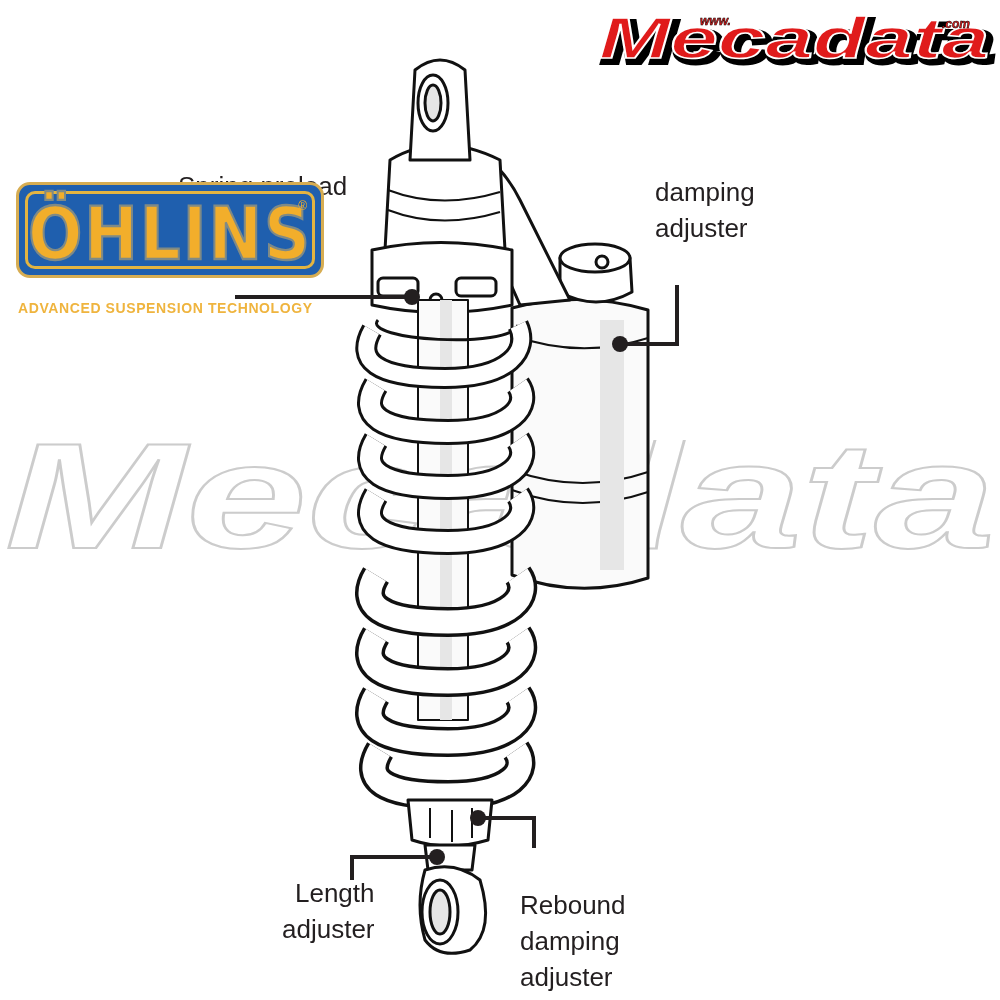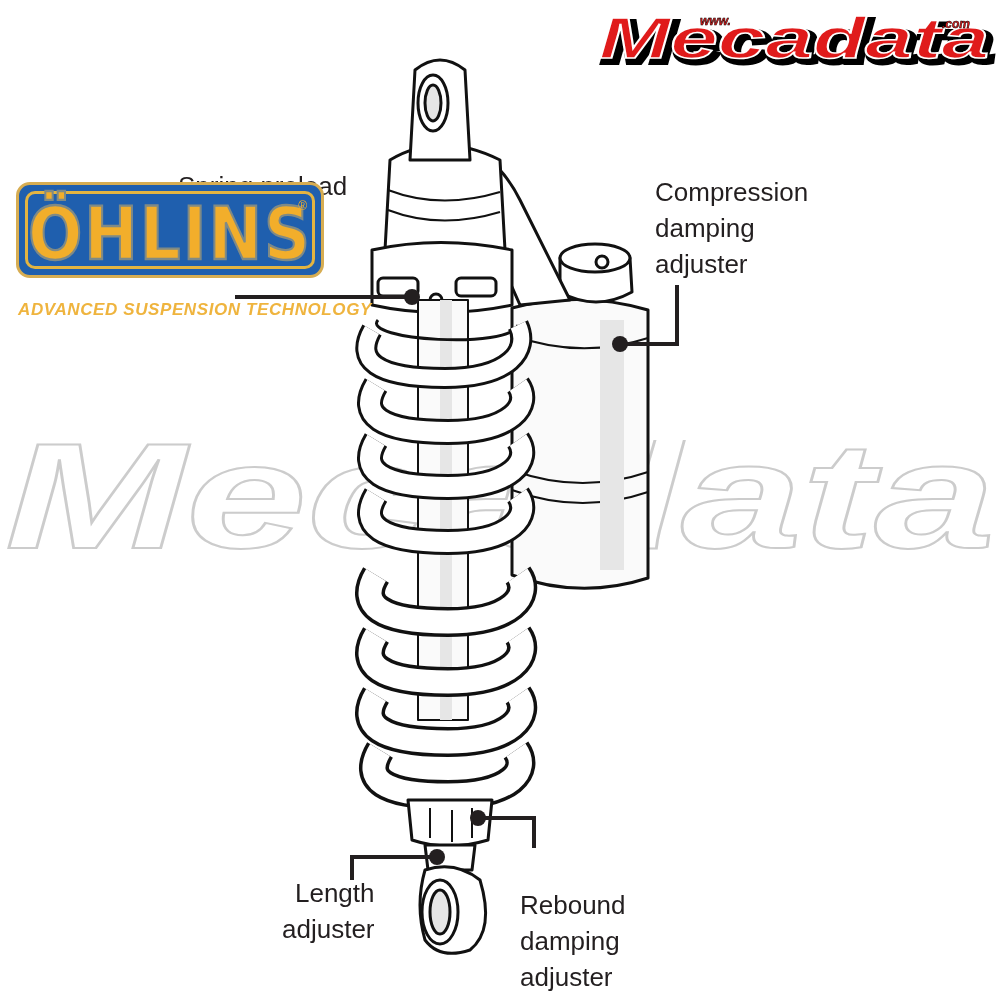--- a/index.html
+++ b/index.html
@@ -6,21 +6,21 @@
   body { width:1000px; height:1000px; position:relative; overflow:hidden; font-family:"Liberation Sans", sans-serif; }
   .abs { position:absolute; }
   .label { position:absolute; color:#231f20; font-family:"Liberation Sans", sans-serif; font-size:26px; line-height:36px; }
   .label span { display:block; }
   .watermark { position:absolute; left:0; top:440px; width:1000px; height:120px; }
   .brand { position:absolute; left:590px; top:10px; width:410px; height:60px; }
   .ohlins { position:absolute; left:16px; top:182px; width:308px; height:96px; border-radius:14px; background:#1f5fae; border:3px solid #d7ad52; box-sizing:border-box; }
   .ohlins-inner { position:absolute; left:6px; top:6px; right:6px; bottom:6px; border:3px solid #e3b441; border-radius:10px; }
   .ohlins-word { position:absolute; left:0; right:0; top:12px; text-align:center; font-family:"DejaVu Sans", sans-serif; font-weight:bold; font-size:64px; letter-spacing:2px; color:#f2ae2b; -webkit-text-stroke:2px #7f8a86; transform:scaleY(1.15); }
   .ohlins-reg { position:absolute; right:14px; top:14px; font-size:12px; color:#f2ae2b; }
-  .ohlins-tag { position:absolute; left:18px; top:300px; font-size:17px; font-weight:bold; color:#efb43e; letter-spacing:0.6px;font-style:italic; }
+  .ohlins-tag { position:absolute; left:18px; top:300px; font-size:14px; font-weight:bold; color:#efb43e; letter-spacing:0.6px; }
   svg text { font-family:"Liberation Sans", sans-serif; }
 </style>
 </head>
 <body>
 
 <svg class="watermark" viewBox="0 0 1000 120" preserveAspectRatio="none">
   <text x="500" y="108" text-anchor="middle" font-size="150" font-style="italic" font-weight="bold" fill="none" stroke="#cccccc" stroke-width="2" textLength="990" lengthAdjust="spacingAndGlyphs">Mecadata</text>
 </svg>
 
 <svg class="brand" viewBox="0 0 410 60">
@@ -116,21 +116,20 @@
 </div>
 
 <div class="ohlins">
   <div class="ohlins-inner"></div>
   <div class="ohlins-word">ÖHLINS</div>
   <div class="ohlins-reg">®</div>
 </div>
 <div class="ohlins-tag">ADVANCED SUSPENSION TECHNOLOGY</div>
 
 <div class="label" style="left:655px;top:174px;">
-  <span>Compression</span>
   <span>damping</span>
   <span>adjuster</span>
 </div>
 
 <div class="label" style="left:282px;top:875px;text-align:right;">
   <span>Length</span>
   <span>adjuster</span>
 </div>
 
 <div class="label" style="left:520px;top:887px;">

